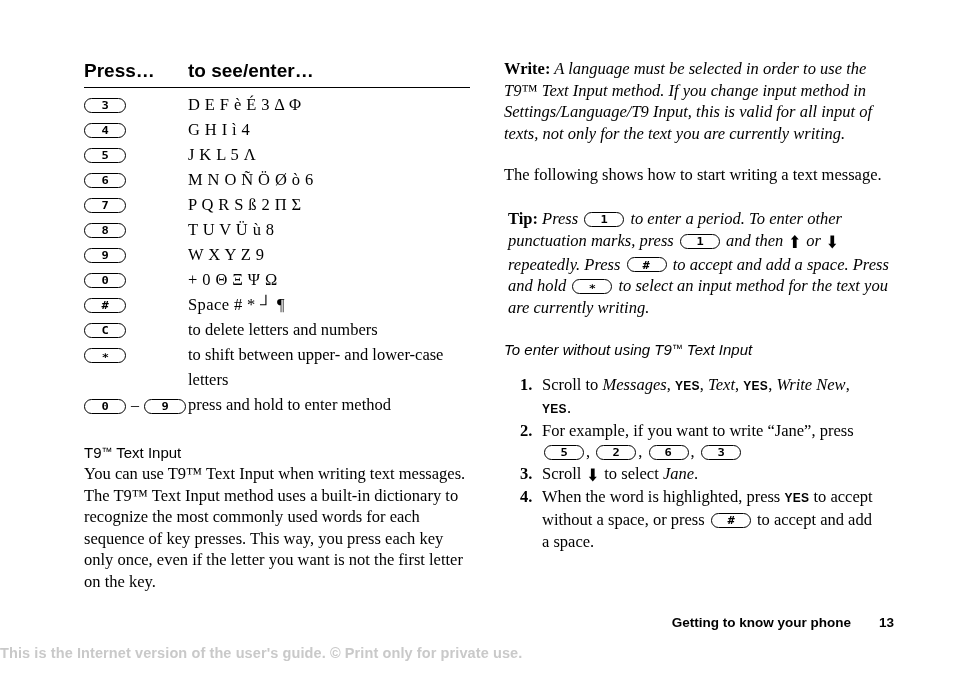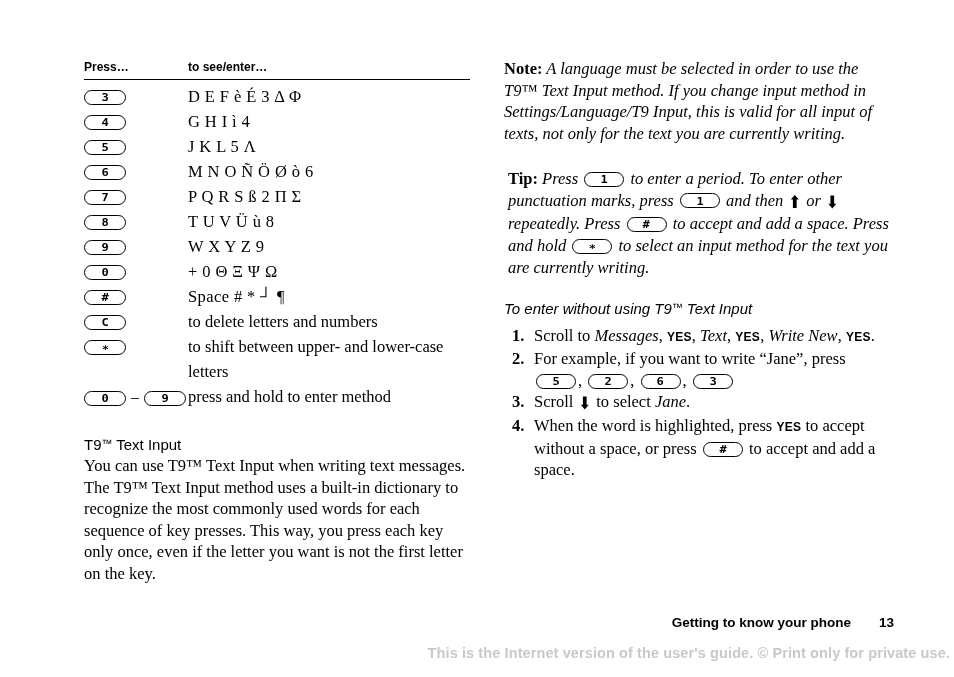--- a/index.html
+++ b/index.html
@@ -37,21 +37,21 @@
 
   
   table.keytable {
     border-collapse: collapse;
     width: 100%;
     table-layout: fixed;
   }
   table.keytable th {
     font-family: "Liberation Sans", sans-serif;
     font-weight: bold;
-    font-size: 12px;
+    font-size: 19px;
     text-align: left;
     padding: 0 0 5px 0;
     border-bottom: 1.2px solid #000;
     vertical-align: bottom;
   }
   th.c1 { width: 104px; }
   th.c2 { width: 282px; }
   table.keytable td {
     padding: 0;
     vertical-align: top;
@@ -156,21 +156,21 @@
     font-weight: bold;
     font-size: 15px;
     vertical-align: -1px;
     display: inline-block;
     transform: scaleY(1.15);
     padding: 0 1px;
   }
 
   
   ol.steps {
-    margin: 8px;
+    margin: 16px;
     padding: 0;
     list-style: none;
     counter-reset: stepnum;
   }
   ol.steps > li {
     position: relative;
     padding-left: 22px;
     font-size: 16.5px;
     line-height: 21.5px;
     counter-increment: stepnum;
@@ -196,21 +196,21 @@
     font-family: "Liberation Sans", sans-serif;
     font-weight: bold;
     font-size: 13.5px;
   }
   .footer-line .chaptitle { margin-right: 28px; }
   .footer-note {
     position: absolute;
     left: 0;
     right: 4px;
     top: 645px;
-    text-align: right;
+    text-align: left;
     font-family: "Liberation Sans", sans-serif;
     font-weight: bold;
     font-size: 14.5px;
     color: #c9c9c9;
     letter-spacing: 0.1px;
   }
 </style>
 </head>
 <body>
 
@@ -343,22 +343,23 @@
     <div style="height:18px"></div>
 
     <h2 class="sans-head"><span>T9</span><span class="tm">™</span><span> Text Input</span></h2>
 
     <p class="body">You can use T9™ Text Input when writing text messages. The T9™ Text Input method uses a built-in dictionary to recognize the most commonly used words for each sequence of key presses. This way, you press each key only once, even if the letter you want is not the first letter on the key.</p>
 
   </div>
 
   <div class="col-right">
 
-    <p class="note"><b>Note:</b><span> A language must be selected in order to use the T9™ Text Input method. If you change input method in Settings/Language/T9 Input, this is valid for all input of texts, not only for the text you are currently writing.</span></p>
-
+    <p class="note"><b>Write:</b><span> A language must be selected in order to use the T9™ Text Input method. If you change input method in Settings/Language/T9 Input, this is valid for all input of texts, not only for the text you are currently writing.</span></p>
+
+    <p class="body gap">The following shows how to start writing a text message.</p>
 
     <div style="height:19px"></div>
 
     <p class="tip"><b>Tip:</b><span> Press </span><span class="key inline">
           <span>1</span>
         </span><span> to enter a period. To enter other punctuation marks, press </span><span class="key inline">
           <span>1</span>
         </span><span> and then </span><span class="arrow">⬆</span><span> or </span><span class="arrow">⬇</span><span> repeatedly. Press </span><span class="key inline">
           <span>#</span>
         </span><span> to accept and add a space. Press and hold </span><span class="key inline">

